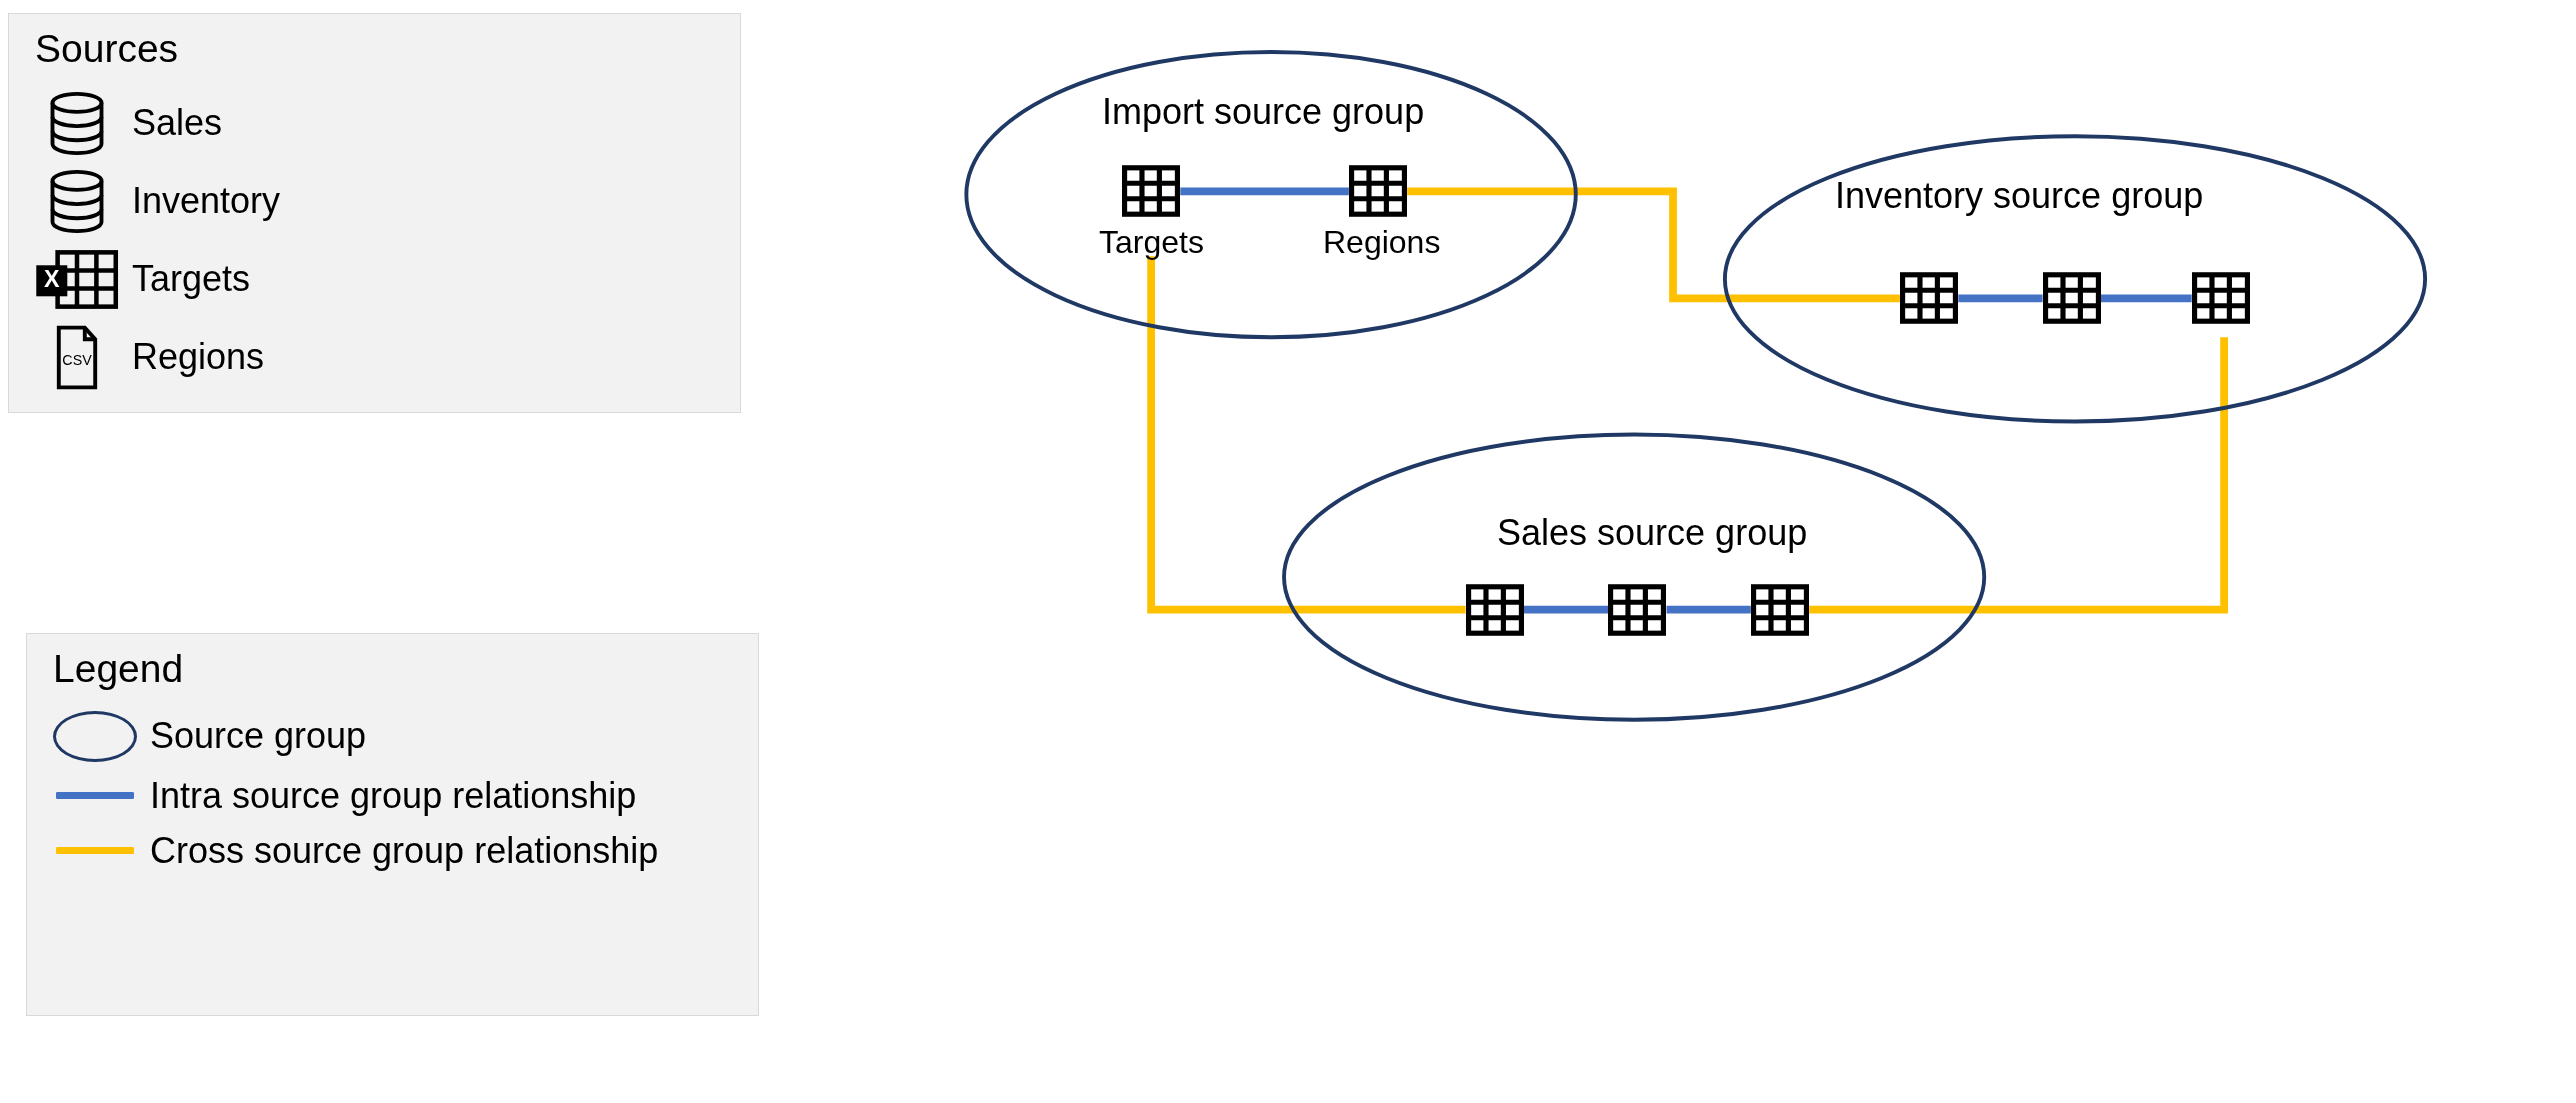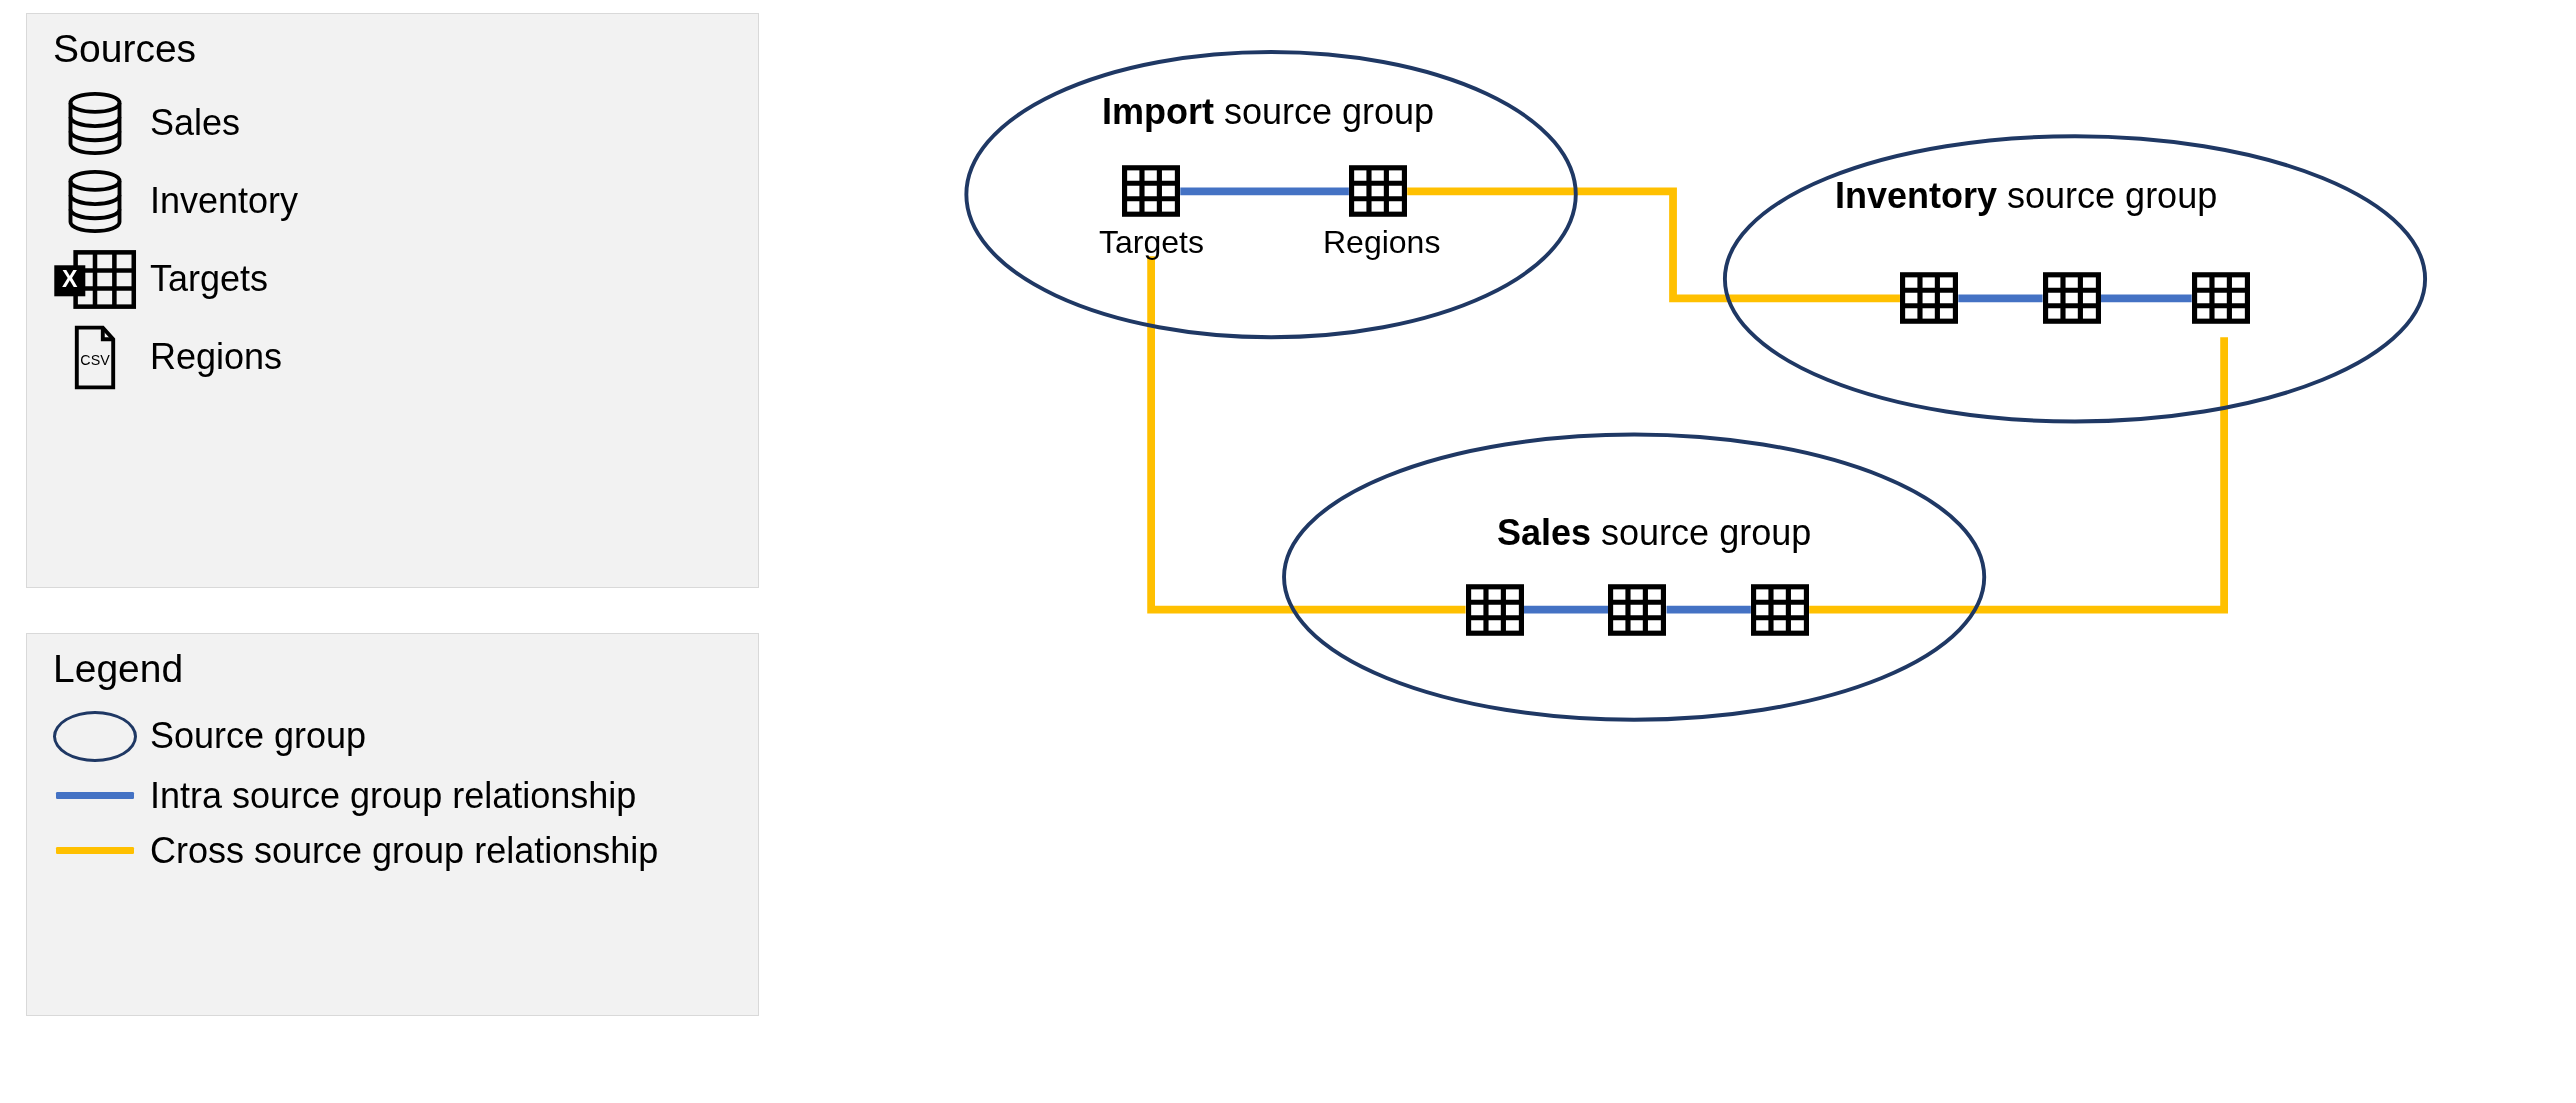--- a/index.html
+++ b/index.html
@@ -60,37 +60,37 @@
     position: absolute;
     left: 0;
     top: 0;
   }
   .group-label {
     position: absolute;
     font-size: 36px;
     white-space: nowrap;
   }
   .group-label .bold {
-    font-weight: 700;
+    font-weight: 400;
   }
   .table-label {
     position: absolute;
     font-size: 32px;
     text-align: center;
   }
   .table-icon-wrap {
     position: absolute;
     width: 58px;
     height: 52px;
   }
 </style>
 </head>
 <body>
 
-<div class="panel" style="left:26px; top:13px; width:733px; height:575px;">
+<div class="panel" style="left:8px; top:13px; width:733px; height:400px;">
   <div class="panel-title">Sources</div>
 
   <div class="source-row">
     <span class="icon-slot">
       <svg width="58" height="65" viewBox="0 0 90 100">
         <ellipse cx="45" cy="18" rx="38" ry="14" fill="none" stroke="#000" stroke-width="6"></ellipse>
         <path d="M7 18 V82 a38 14 0 0 0 76 0 V18" fill="none" stroke="#000" stroke-width="6"></path>
         <path d="M7 40 a38 14 0 0 0 76 0" fill="none" stroke="#000" stroke-width="6"></path>
         <path d="M7 62 a38 14 0 0 0 76 0" fill="none" stroke="#000" stroke-width="6"></path>
       </svg>

